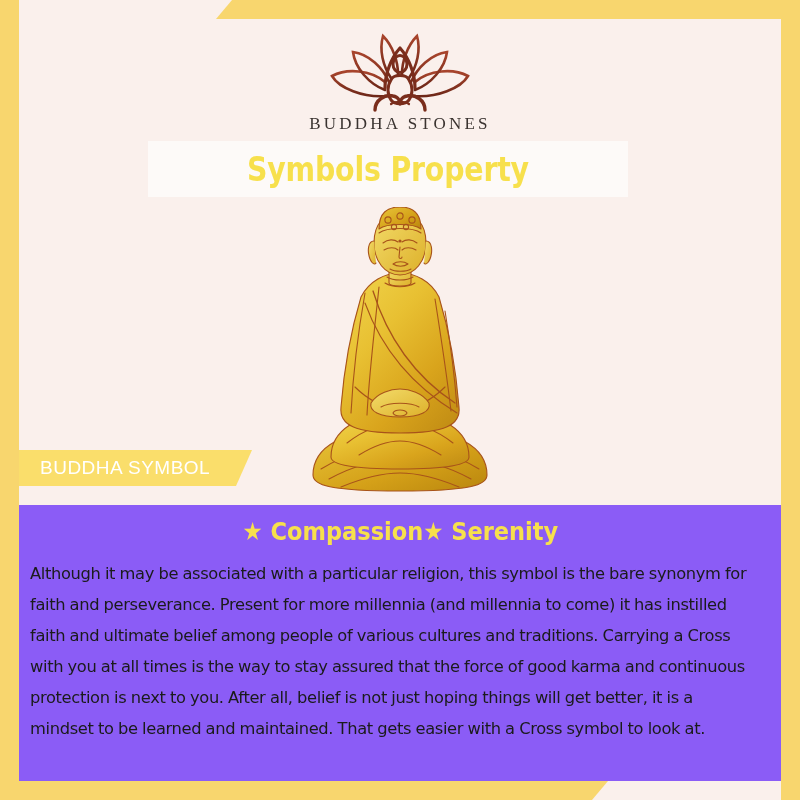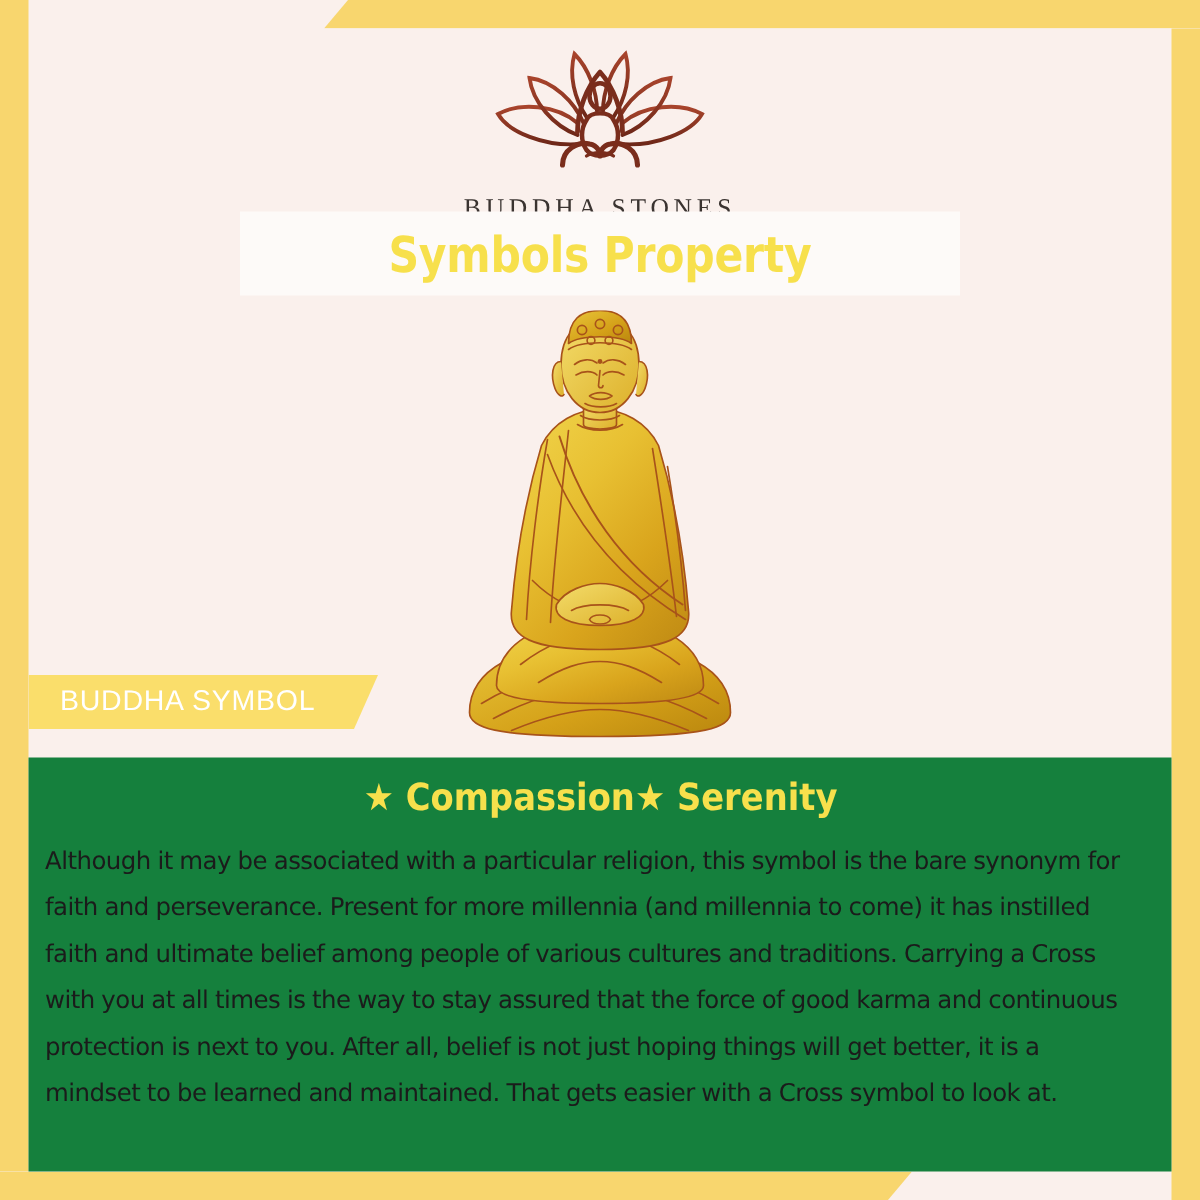--- a/index.html
+++ b/index.html
@@ -65,33 +65,33 @@
     width: 800px;
     text-align: center;
   }
   .logo-mark {
     display: block;
     margin: 0 auto;
     width: 150px;
     height: 90px;
   }
   .logo-word {
-    margin-top: 15px;
+    margin-top: 0;
     font-family: "Liberation Serif", serif;
     font-size: 17px;
     letter-spacing: 3.2px;
     color: #3a3330;
     font-weight: 400;
   }
 
   
   .title-band {
     position: absolute;
     top: 141px;
-    left: 160px;
+    left: 148px;
     width: 480px;
     height: 56px;
     background: #fdfaf8;
     display: flex;
     align-items: center;
     justify-content: center;
   }
   .title-text {
     font-family: "DejaVu Sans", sans-serif;
     font-weight: bold;
@@ -142,21 +142,21 @@
     white-space: nowrap;
   }
 
   
   .card {
     position: absolute;
     top: 505px;
     left: 19px;
     width: 762px;
     height: 276px;
-    background: #15803d;
+    background: #8b5cf6;
   }
 
   .headline {
     margin: 0;
     padding-top: 12px;
     text-align: center;
     font-family: "DejaVu Sans", sans-serif;
     font-weight: bold;
     font-size: 25px;
     color: #f7e04c;

